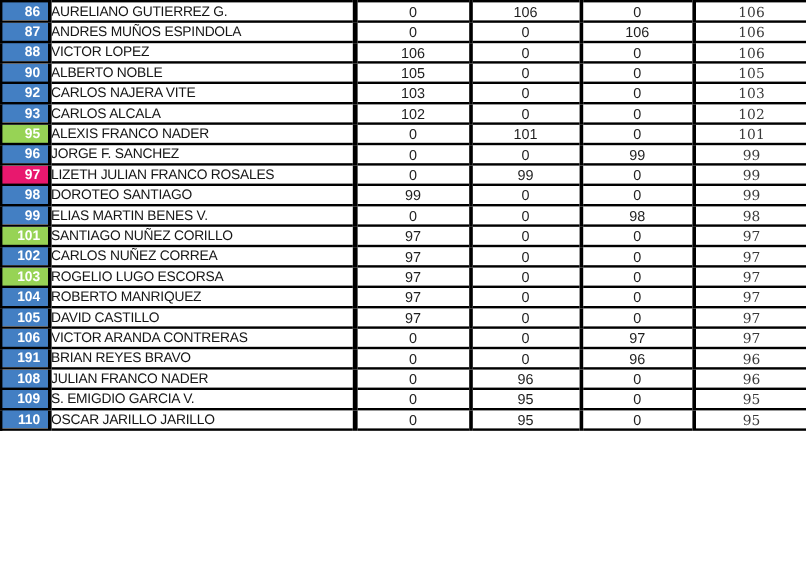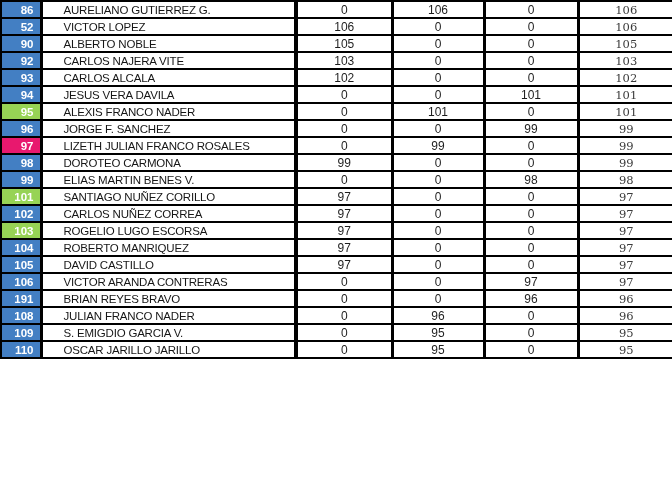--- a/index.html
+++ b/index.html
@@ -35,21 +35,21 @@
     border-left: 2px solid #000;
     border-right: 3px solid #000;
   }
   td.rank.blue  { background: var(--rank-blue,  #437FC3); }
   td.rank.green { background: var(--rank-green, #97D355); }
   td.rank.pink  { background: var(--rank-pink,  #E8186E); }
   td.name {
     font-size: 11.5px;
     color: #161616;
     text-align: left;
-    padding-left: 21px;
+    padding-left: 0;
     letter-spacing: -0.2px;
     border-right: 4px solid #000;
   }
   td.val {
     font-size: 12px;
     color: #1e1e1e;
     text-align: center;
     border-left: 3px solid #000;
     border-right: 3px solid #000;
   }
@@ -77,21 +77,29 @@
   <tbody>
       <tr>
         <td class="rank blue">86</td>
         <td class="name">AURELIANO GUTIERREZ G.</td>
         <td class="val">0</td>
         <td class="val">106</td>
         <td class="val">0</td>
         <td class="total">106</td>
       </tr>
       <tr>
-        <td class="rank blue">52</td>
+        <td class="rank blue">87</td>
+        <td class="name">ANDRES MUÑOS ESPINDOLA</td>
+        <td class="val">0</td>
+        <td class="val">0</td>
+        <td class="val">106</td>
+        <td class="total">106</td>
+      </tr>
+      <tr>
+        <td class="rank blue">88</td>
         <td class="name">VICTOR LOPEZ</td>
         <td class="val">106</td>
         <td class="val">0</td>
         <td class="val">0</td>
         <td class="total">106</td>
       </tr>
       <tr>
         <td class="rank blue">90</td>
         <td class="name">ALBERTO NOBLE</td>
         <td class="val">105</td>
@@ -109,28 +117,20 @@
       </tr>
       <tr>
         <td class="rank blue">93</td>
         <td class="name">CARLOS ALCALA</td>
         <td class="val">102</td>
         <td class="val">0</td>
         <td class="val">0</td>
         <td class="total">102</td>
       </tr>
       <tr>
-        <td class="rank blue">94</td>
-        <td class="name">JESUS VERA DAVILA</td>
-        <td class="val">0</td>
-        <td class="val">0</td>
-        <td class="val">101</td>
-        <td class="total">101</td>
-      </tr>
-      <tr>
         <td class="rank green">95</td>
         <td class="name">ALEXIS FRANCO NADER</td>
         <td class="val">0</td>
         <td class="val">101</td>
         <td class="val">0</td>
         <td class="total">101</td>
       </tr>
       <tr>
         <td class="rank blue">96</td>
         <td class="name">JORGE F. SANCHEZ</td>
@@ -142,21 +142,21 @@
       <tr>
         <td class="rank pink">97</td>
         <td class="name">LIZETH JULIAN FRANCO ROSALES</td>
         <td class="val">0</td>
         <td class="val">99</td>
         <td class="val">0</td>
         <td class="total">99</td>
       </tr>
       <tr>
         <td class="rank blue">98</td>
-        <td class="name">DOROTEO CARMONA</td>
+        <td class="name">DOROTEO SANTIAGO</td>
         <td class="val">99</td>
         <td class="val">0</td>
         <td class="val">0</td>
         <td class="total">99</td>
       </tr>
       <tr>
         <td class="rank blue">99</td>
         <td class="name">ELIAS MARTIN BENES V.</td>
         <td class="val">0</td>
         <td class="val">0</td>

